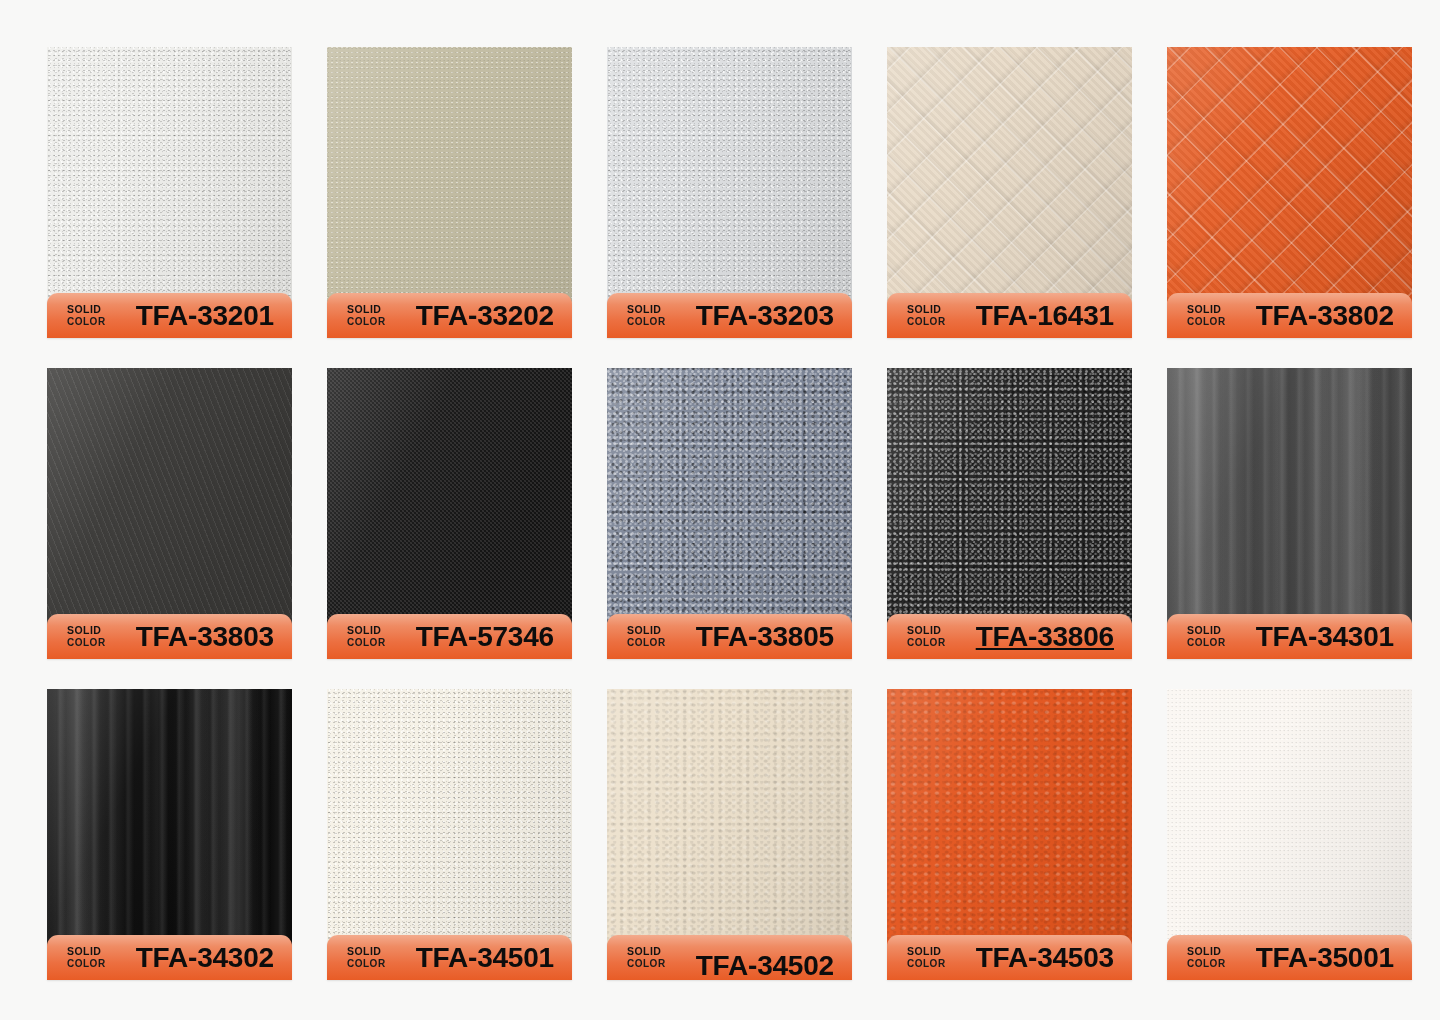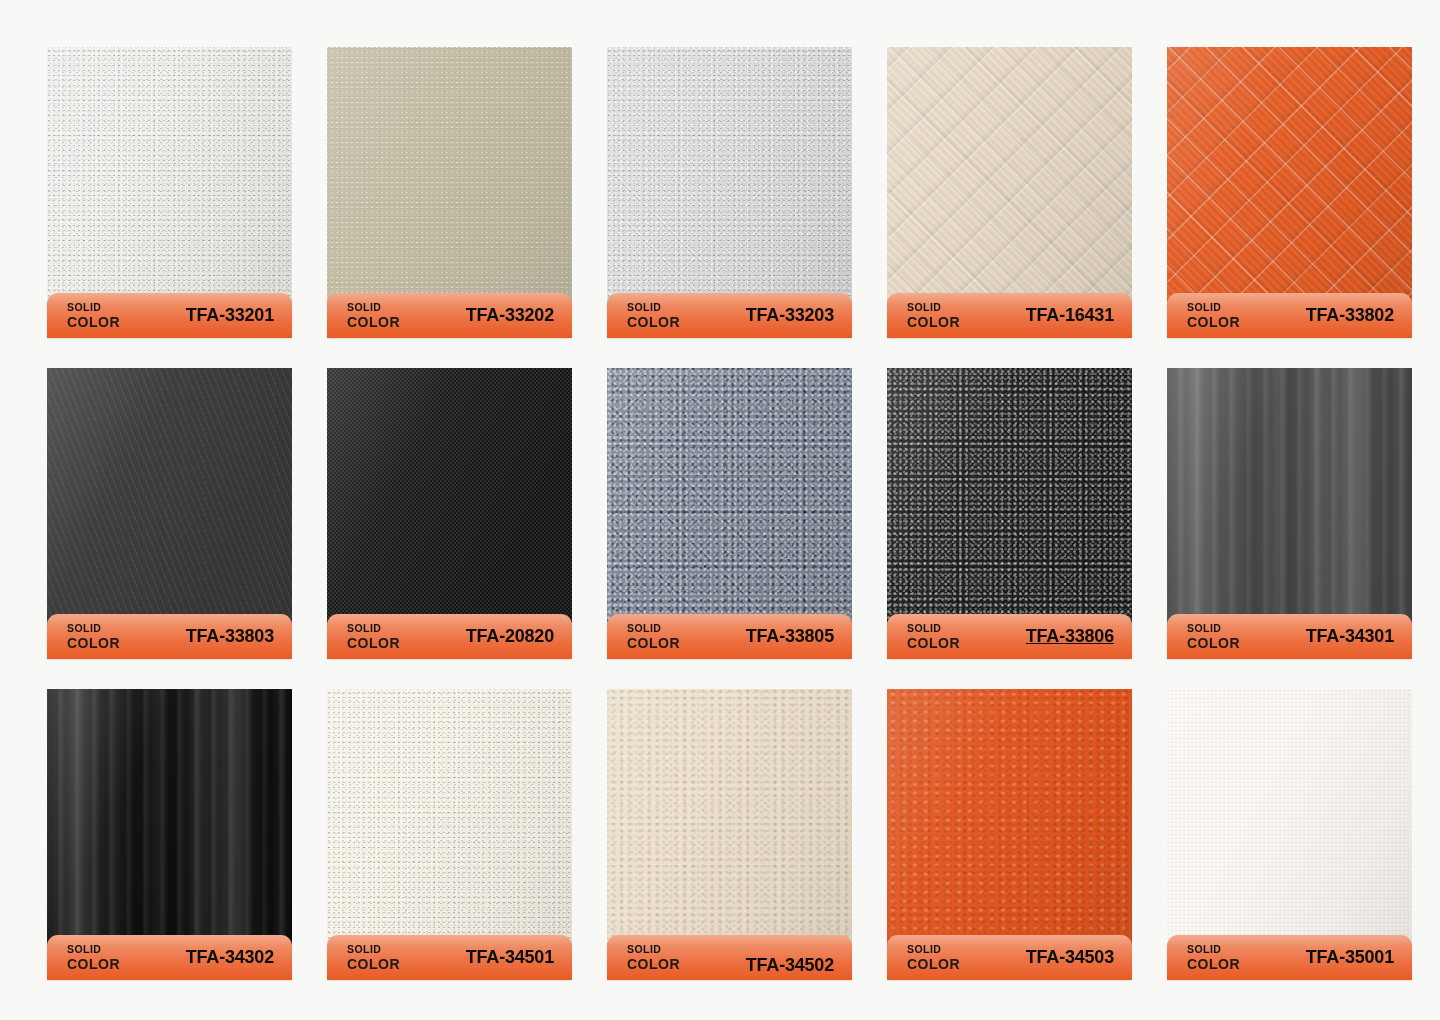--- a/index.html
+++ b/index.html
@@ -180,28 +180,28 @@
     user-select: none;
   }
   .label-kind .k-top {
     font-size: 10.5px;
     font-weight: bold;
     letter-spacing: .45px;
     color: #121212;
     margin-bottom: 3px;
   }
   .label-kind .k-bot {
-    font-size: 14px;
+    font-size: 10px;
     font-weight: bold;
     letter-spacing: .5px;
     color: #1a1a1a;
   }
 
   .label-code {
-    font-size: 18px;
+    font-size: 28px;
     font-weight: bold;
     letter-spacing: -0.2px;
     color: #0d0d0d;
     white-space: nowrap;
   }
 </style>
 </head>
 <body style="background: rgb(248, 248, 247);">
 
 <div id="catalog">
@@ -287,21 +287,21 @@
       <div class="swatch-card">
         <div class="swatch-surface" style="background-color: rgb(32, 31, 31);">
           <div class="tex tex-weave"></div>
           <div class="sheen"></div>
         </div>
         <div class="label-plate" style="background: linear-gradient(rgb(243, 171, 141) 0%, rgb(239, 139, 99) 26%, rgb(236, 111, 64) 62%, rgb(232, 92, 38) 100%);">
           <div class="label-kind">
             <span class="k-top">SOLID</span>
             <span class="k-bot">COLOR</span>
           </div>
-          <div class="label-code" style="color: rgb(13, 13, 13);">TFA-20820</div>
+          <div class="label-code" style="color: rgb(13, 13, 13);">TFA-57346</div>
         </div>
       </div>
       <div class="swatch-card">
         <div class="swatch-surface" style="background-color: rgb(123, 132, 150);">
           <div class="tex tex-grain"></div>
           <div class="sheen"></div>
         </div>
         <div class="label-plate" style="background: linear-gradient(rgb(243, 171, 141) 0%, rgb(239, 139, 99) 26%, rgb(236, 111, 64) 62%, rgb(232, 92, 38) 100%);">
           <div class="label-kind">
             <span class="k-top">SOLID</span>

